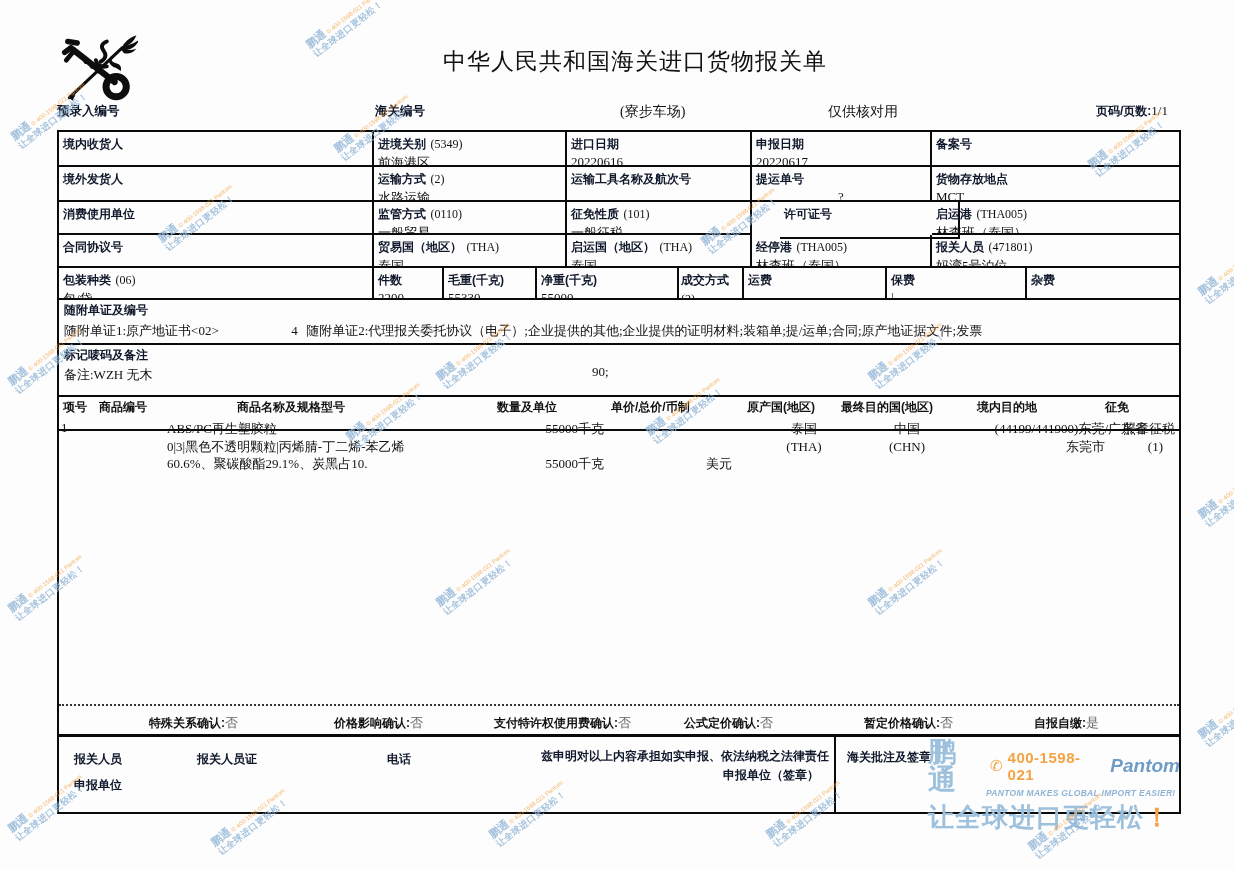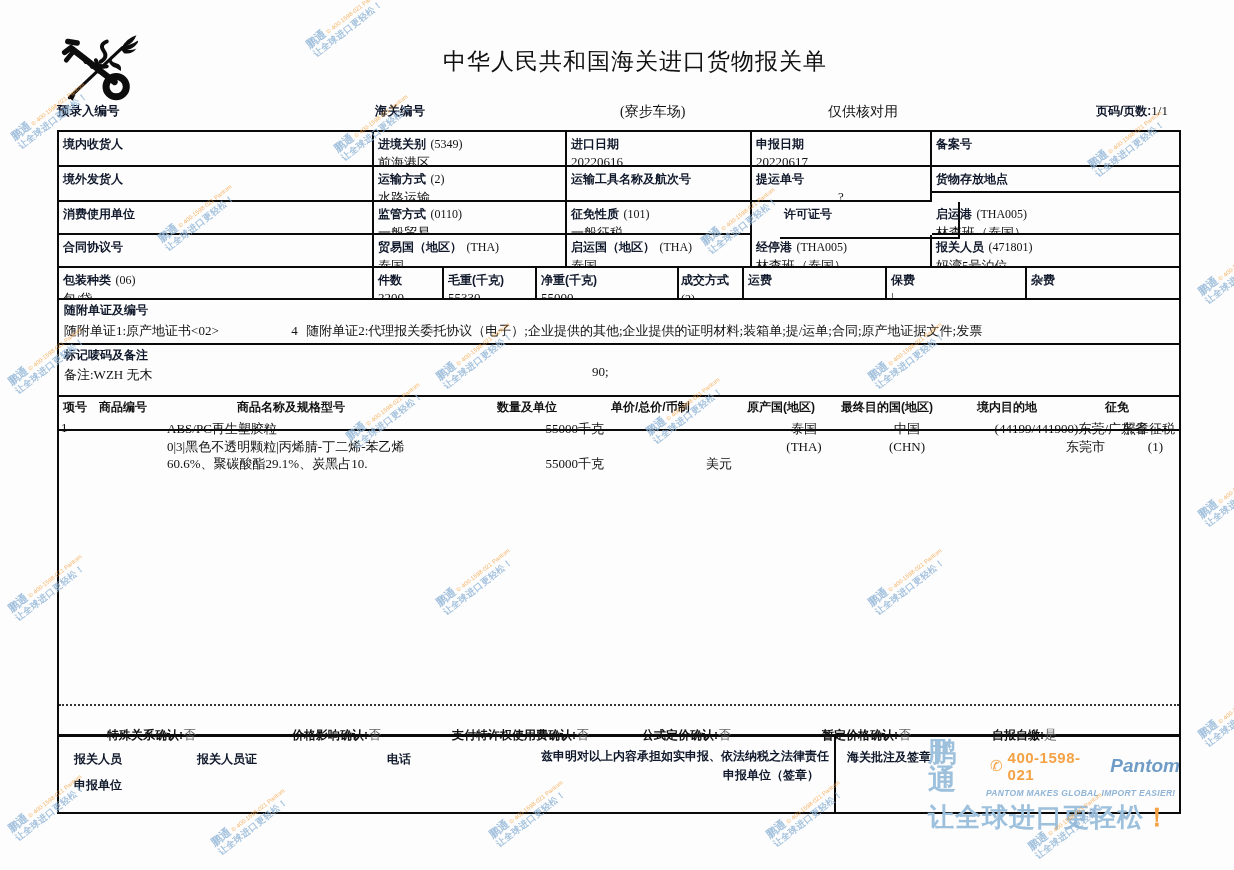--- a/index.html
+++ b/index.html
@@ -17,21 +17,21 @@
   .toplbl{top:103px;font-size:12.5px;}
   
   #form{left:57px;top:130px;width:1120px;height:680px;border:2px solid #0a0a0a;background:transparent;}
   .cell{position:absolute;box-sizing:border-box;border-right:2px solid #0a0a0a;border-bottom:2px solid #0a0a0a;padding:2px 4px;overflow:hidden;}
   .cell.last{border-right:none;}
   .cell .vline{display:block;margin-top:1px;}
   .fullrow{position:absolute;left:0;width:1120px;box-sizing:border-box;border-bottom:2px solid #0a0a0a;padding:2px 5px;}
   
   .ghlbl{position:absolute;top:2px;font-weight:bold;font-size:12px;white-space:nowrap;}
   
-  .cflbl{position:absolute;top:20px;font-weight:bold;font-size:12px;white-space:nowrap;}
+  .cflbl{position:absolute;top:8px;font-weight:bold;font-size:12px;white-space:nowrap;margin-left:42px;}
   .cfval{font-weight:normal;color:#666;font-family:"Liberation Serif",serif;font-size:13px;}
   
   .wm{position:absolute;transform:rotate(-38deg);opacity:.8;pointer-events:none;white-space:nowrap;line-height:1.05;}
   .wm .wm1 b{color:#8fb4d6;font-size:11px;font-weight:bold;}
   .wm .wm1 span{color:#f4a244;font-size:6px;margin-left:2px;}
   .wm .wm2{color:#8fb4d6;font-size:9px;font-weight:bold;letter-spacing:.5px;}
   
   #pantom-logo{left:928px;top:738px;width:252px;}
   #pantom-row1{display:flex;align-items:center;gap:5px;}
   #pantom-brand{font-size:28px;font-weight:bold;color:#9dc0dd;letter-spacing:1px;line-height:1;}
@@ -115,21 +115,21 @@
     <span class="code">(2)</span>
     <span class="val vline">水路运输</span>
   </div>
   <div class="cell" style="left:508px;top:35px;width:185px;height:35px;">
     <span class="lbl">运输工具名称及航次号</span>
   </div>
   <div class="cell" style="left:693px;top:35px;width:180px;height:35px;">
     <span class="lbl">提运单号</span>
     <span class="val vline" style="text-align:center;">?</span>
   </div>
-  <div class="cell last" style="left:873px;top:35px;width:247px;height:26px;">
+  <div class="cell last" style="left:873px;top:35px;width:247px;height:35px;">
     <span class="lbl">货物存放地点</span>
     <span class="val vline">MCT</span>
   </div>
 
   <div class="cell" style="left:0;top:70px;width:315px;height:33px;">
     <span class="lbl">消费使用单位</span>
   </div>
   <div class="cell" style="left:315px;top:70px;width:193px;height:33px;">
     <span class="lbl">监管方式</span>
     <span class="code">(0110)</span>

